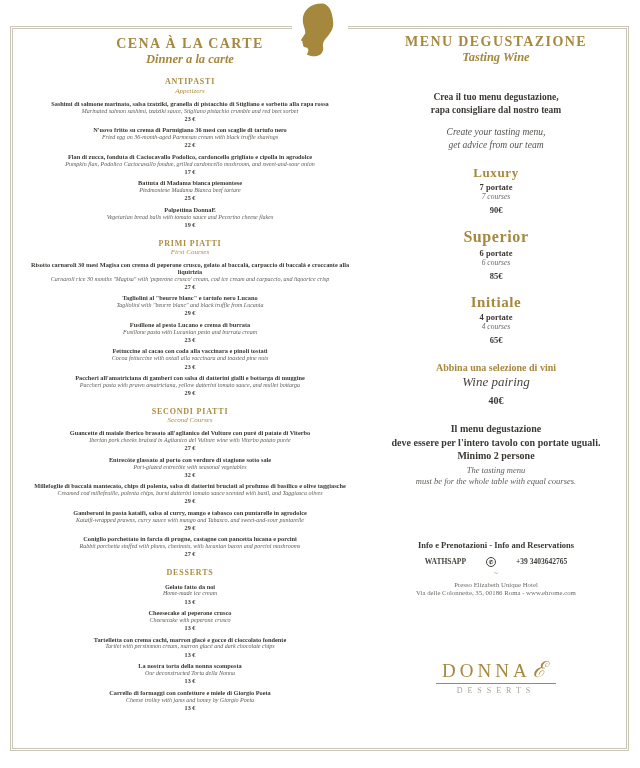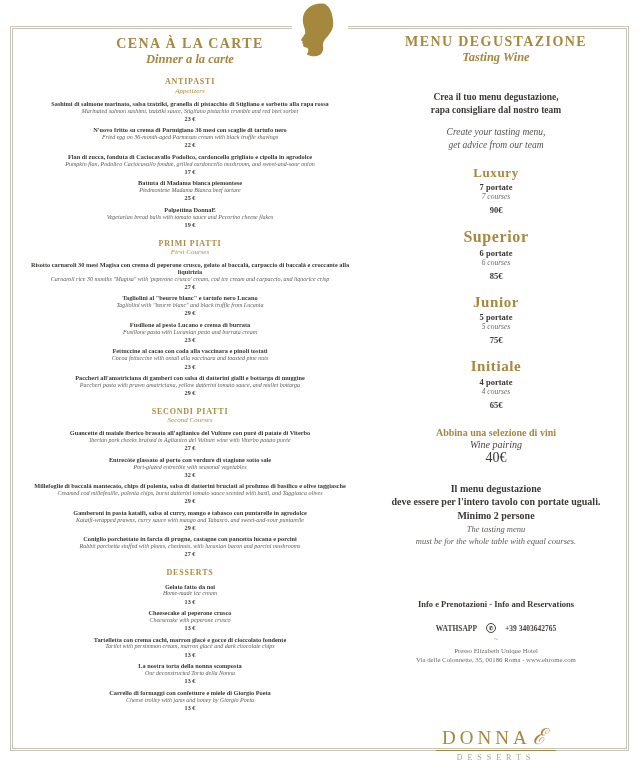--- a/index.html
+++ b/index.html
@@ -36,28 +36,28 @@
   .tier-name{color:#a6883e;font-weight:bold;letter-spacing:.6px;line-height:1.1;}
   .tier:nth-child(1) .tier-name{font-size:13px;}
   .tier:nth-child(2) .tier-name{font-size:16px;}
   .tier:nth-child(3) .tier-name{font-size:15px;}
   .tier:nth-child(4) .tier-name{font-size:15px;}
   .tier-portate{font-size:8.5px;font-weight:bold;margin-top:2px;color:#3c3935;}
   .tier-courses{font-size:7.5px;font-style:italic;color:#6e6b66;}
   .tier-price{font-size:8.5px;font-weight:bold;margin-top:4px;color:#3c3935;}
   .wine{margin-top:17px;}
   .wine-it{color:#a6883e;font-weight:bold;font-size:10px;}
-  .wine-en{font-style:italic;font-size:10px;color:#48453f;margin-top:1px;}
-  .wine-price{font-size:14px;font-weight:normal;color:#3c3935;}
+  .wine-en{font-style:italic;font-size:13px;color:#48453f;margin-top:1px;}
+  .wine-price{font-size:10px;font-weight:bold;margin-top:5px;color:#3c3935;}
   .note{margin-top:16px;}
   .note-it{font-size:10px;font-weight:bold;line-height:1.35;color:#3c3935;}
   .note-en{font-size:8.5px;font-style:italic;line-height:1.35;color:#5f5c58;margin-top:2px;}
   .info{margin-top:52px;}
   .info-heading{font-size:8.5px;font-weight:bold;color:#3c3935;}
-  .wa-line{font-size:7.5px;font-weight:bold;color:#45423d;margin-top:14px;display:flex;align-items:flex-end;justify-content:center;gap:9px;}
+  .wa-line{font-size:7.5px;font-weight:bold;color:#45423d;margin-top:7px;display:flex;align-items:center;justify-content:center;gap:20px;}
   .wa-icon{display:inline-block;width:8px;height:8px;border:1px solid #45423d;border-radius:50%;font-size:5.5px;line-height:8px;text-align:center;}
   .tiny-sep{font-size:7px;color:#8a877f;margin-top:2px;}
   .addr{font-size:6.8px;color:#6e6b66;line-height:1.3;margin-top:4px;}
   .logo{margin-top:60px;}
   .logo-word{
     display:inline-block;color:#a6883e;font-size:19px;letter-spacing:4px;
     border-bottom:1px solid #a6883e;padding:0 10px 1px 6px;line-height:1.1;
   }
   .logo-e{font-size:22px;font-style:italic;letter-spacing:0;margin-left:2px;}
   .logo-sub{font-size:8px;letter-spacing:5px;color:#a9a492;margin-top:2px;}
@@ -223,26 +223,20 @@
         <div class="tier-courses">7 courses</div>
         <div class="tier-price">90€</div>
       </div>
       <div class="tier">
         <div class="tier-name">Superior</div>
         <div class="tier-portate">6 portate</div>
         <div class="tier-courses">6 courses</div>
         <div class="tier-price">85€</div>
       </div>
       <div class="tier">
-        <div class="tier-name">Junior</div>
-        <div class="tier-portate">5 portate</div>
-        <div class="tier-courses">5 courses</div>
-        <div class="tier-price">75€</div>
-      </div>
-      <div class="tier">
         <div class="tier-name">Initiale</div>
         <div class="tier-portate">4 portate</div>
         <div class="tier-courses">4 courses</div>
         <div class="tier-price">65€</div>
       </div>
     </div>
 
   <div class="wine">
     <div class="wine-it">Abbina una selezione di vini</div>
     <div class="wine-en">Wine pairing</div>

